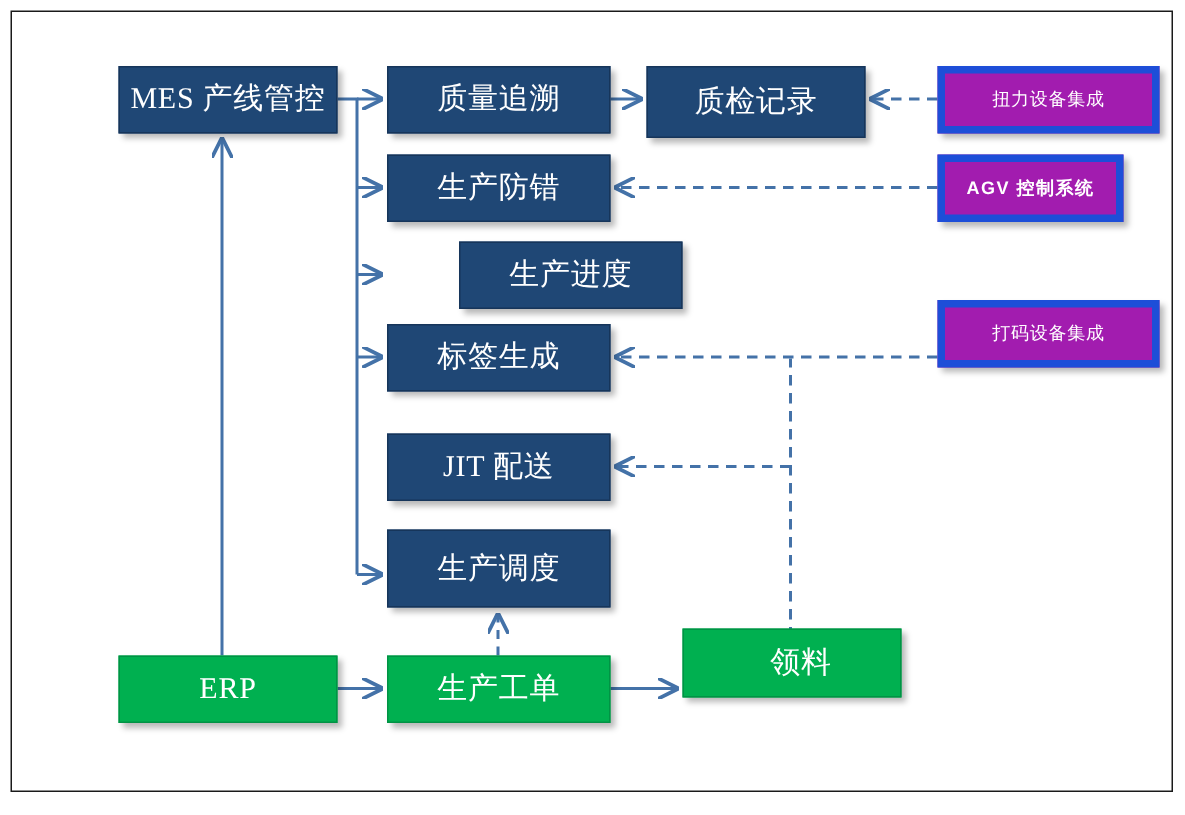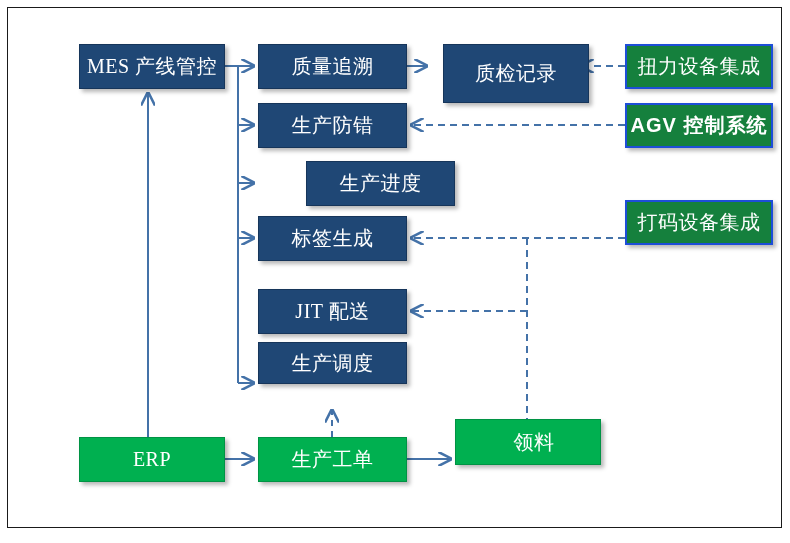--- a/index.html
+++ b/index.html
@@ -47,23 +47,23 @@
     letter-spacing: 0.5px;
     box-shadow: 3px 3px 4px rgba(0,0,0,0.28);
     font-family: "Liberation Serif", "DejaVu Serif", serif;
   }
   .node.navy {
     background: #1F4775;
     border: 1px solid #16355a;
     font-size: 20px;
   }
   .node.orange {
-    background: #15803d;
-    border: 2px solid #1d4ed8;
-    font-size: 20px;
+    background: #a21caf;
+    border: 5px solid #1d4ed8;
+    font-size: 12px;
   }
   .node.green {
     background: #00B050;
     border: 1px solid #009344;
     font-size: 20px;
   }
   .node.bold {
     font-weight: bold;
     font-family: "Liberation Sans", sans-serif;
     letter-spacing: 1px;
@@ -145,45 +145,45 @@
     </g>
   </svg>
 
   <div id="nodes">
       <div class="node navy" style="left: 79px; top: 44px; width: 146px; height: 45px;">
         <span class="label">MES 产线管控</span>
       </div>
       <div class="node navy" style="left: 258px; top: 44px; width: 149px; height: 45px;">
         <span class="label">质量追溯</span>
       </div>
-      <div class="node navy" style="left: 431px; top: 44px; width: 146px; height: 59px; margin-left: 12px;">
+      <div class="node navy" style="left: 431px; top: 44px; width: 146px; height: 48px;">
         <span class="label">质检记录</span>
       </div>
       <div class="node orange" style="left: 625px; top: 44px; width: 148px; height: 45px;">
         <span class="label">扭力设备集成</span>
       </div>
       <div class="node navy" style="left: 258px; top: 103px; width: 149px; height: 45px;">
         <span class="label">生产防错</span>
       </div>
-      <div class="node orange bold" style="left: 625px; top: 103px; width: 148px; height: 45px;">
+      <div class="node orange bold" style="left: 625px; top: 103px; width: 124px; height: 45px;">
         <span class="label">AGV 控制系统</span>
       </div>
       <div class="node navy" style="left: 258px; top: 161px; width: 149px; height: 45px; margin-left: 48px;">
         <span class="label">生产进度</span>
       </div>
       <div class="node navy" style="left: 258px; top: 216px; width: 149px; height: 45px;">
         <span class="label">标签生成</span>
       </div>
       <div class="node orange" style="left: 625px; top: 200px; width: 148px; height: 45px;">
         <span class="label">打码设备集成</span>
       </div>
       <div class="node navy" style="left: 258px; top: 289px; width: 149px; height: 45px;">
         <span class="label">JIT 配送</span>
       </div>
-      <div class="node navy" style="left: 258px; top: 342px; width: 149px; height: 42px; font-family: Liberation Serif, serif;">
+      <div class="node navy" style="left: 258px; top: 353px; width: 149px; height: 52px; font-family: Liberation Serif, serif;">
         <span class="label">生产调度</span>
       </div>
       <div class="node green" style="left: 79px; top: 437px; width: 146px; height: 45px;">
         <span class="label">ERP</span>
       </div>
       <div class="node green" style="left: 258px; top: 437px; width: 149px; height: 45px;">
         <span class="label">生产工单</span>
       </div>
       <div class="node green" style="left: 455px; top: 419px; width: 146px; height: 46px; padding-left: 12px;">
         <span class="label">领料</span>

